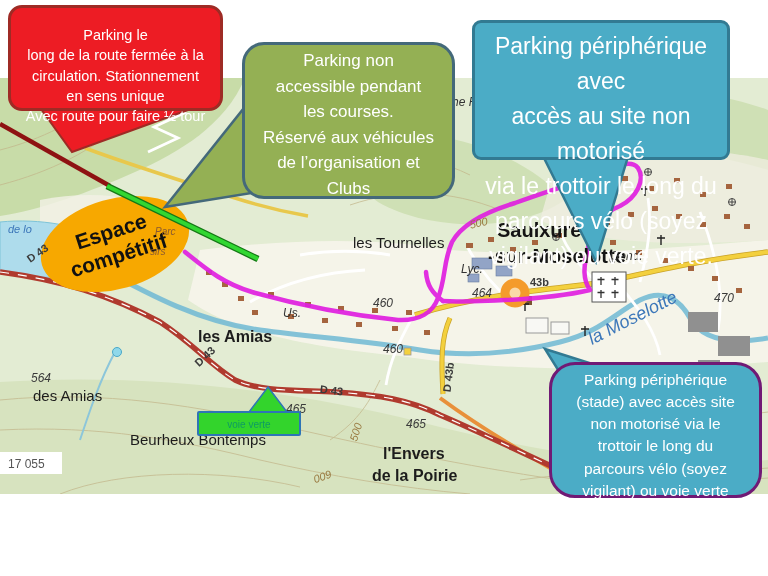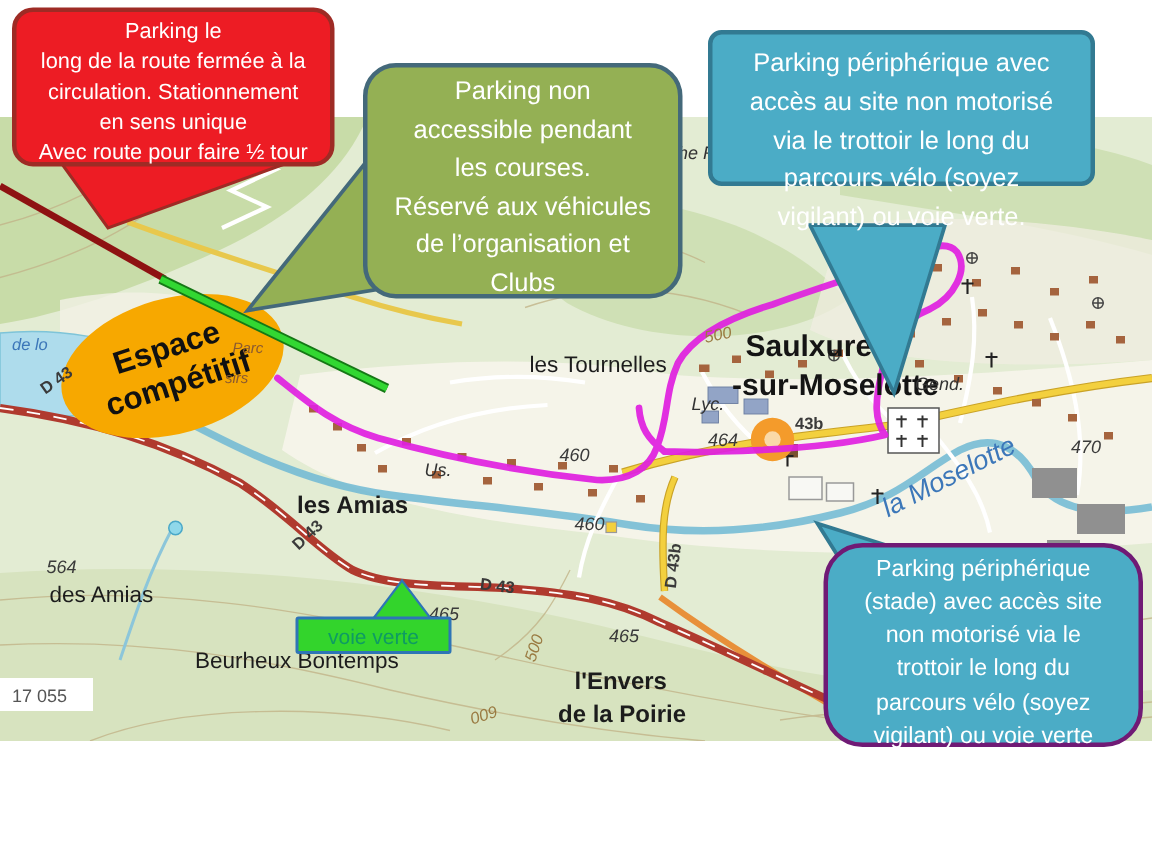--- a/index.html
+++ b/index.html
@@ -3,29 +3,29 @@
 <meta charset="utf-8">
 <style>
   html,body{margin:0;padding:0;background:#fff;width:768px;height:576px;overflow:hidden;
     font-family:"Liberation Sans",sans-serif;}
   #slide{position:relative;width:768px;height:576px;background:#fff;}
   svg{display:block;}
   #base-svg{position:absolute;left:0;top:0;z-index:1;}
   .callout{position:absolute;z-index:4;color:#fff;text-align:center;white-space:pre-line;
     box-sizing:border-box;}
   #callout-red{left:8px;top:5px;width:215px;height:106px;background:#ED1C24;
-    border:3px solid #9E2B25;border-radius:14px;font-size:14.5px;line-height:1.4;padding-top:3px;}
+    border:3px solid #9E2B25;border-radius:14px;font-size:14.5px;line-height:1.4;padding-top:17px;}
   #callout-green{left:242px;top:42px;width:213px;height:157px;background:#94B054;
     border:3px solid #44697A;border-radius:22px;font-size:17px;line-height:1.5;padding-top:3px;}
-  #callout-blue-top{left:472px;top:20px;width:258px;height:104px;background:#4BACC6;
-    border:3px solid #327A92;border-radius:9px;font-size:17px;line-height:1.52;padding-top:6px;}
+  #callout-blue-top{left:472px;top:20px;width:258px;height:140px;background:#4BACC6;
+    border:3px solid #327A92;border-radius:9px;font-size:23px;line-height:1.52;padding-top:6px;}
   #callout-blue-bottom{left:549px;top:362px;width:213px;height:136px;background:#4BACC6;
     border:3px solid #701a75;border-radius:26px;font-size:15.5px;line-height:1.43;padding-top:4px;}
   #voie-verte-label{left:197px;top:411px;width:104px;height:25px;background:#33D42C;
-    border:2px solid #2E75B6;border-radius:2px;font-size:14px;line-height:23px;color:#0E9B63;z-index:4;}
+    border:2px solid #2E75B6;border-radius:2px;font-size:10px;line-height:23px;color:#0E9B63;z-index:4;}
   
   text{font-family:"Liberation Sans",sans-serif;}
   .t-town{font-size:20px;font-weight:bold;fill:#141414;}
   .t-place{font-size:15px;fill:#1c1c1c;}
   .t-place-b{font-size:16px;font-weight:bold;fill:#1c1c1c;}
   .t-it{font-style:italic;font-size:12px;fill:#333;}
   .t-elev{font-style:italic;font-size:12px;fill:#3a3a3a;}
   .t-contour{font-style:italic;font-size:11px;fill:#9a7b42;}
   .t-road{font-size:11px;font-weight:bold;fill:#3a3a3a;}
   .t-river{font-style:italic;font-size:18px;fill:#3C77B9;}

